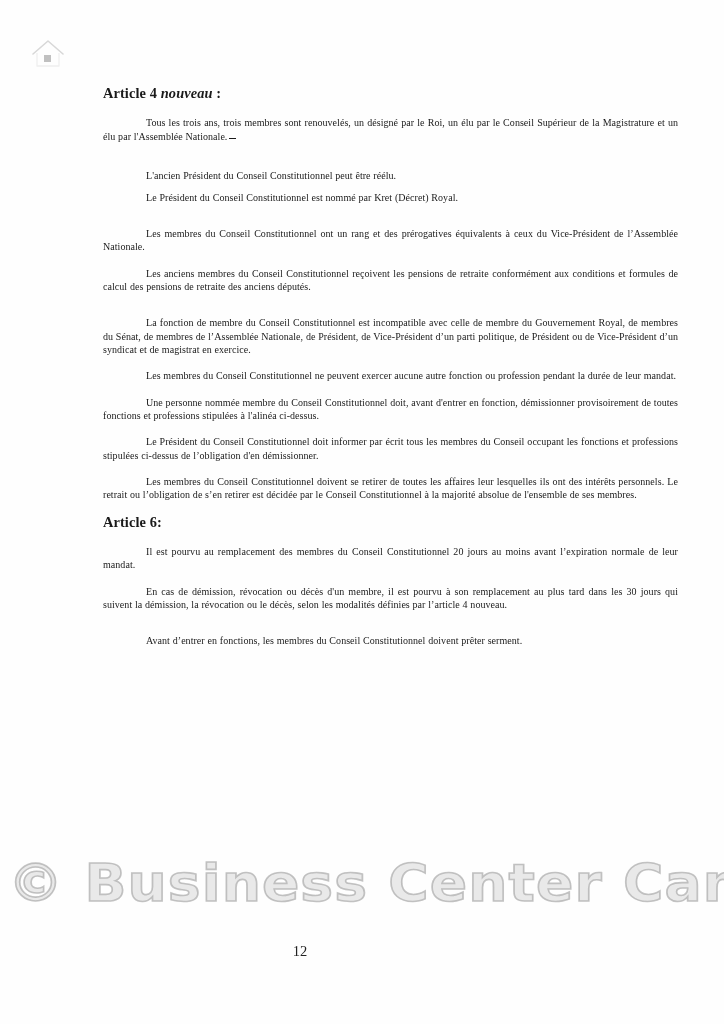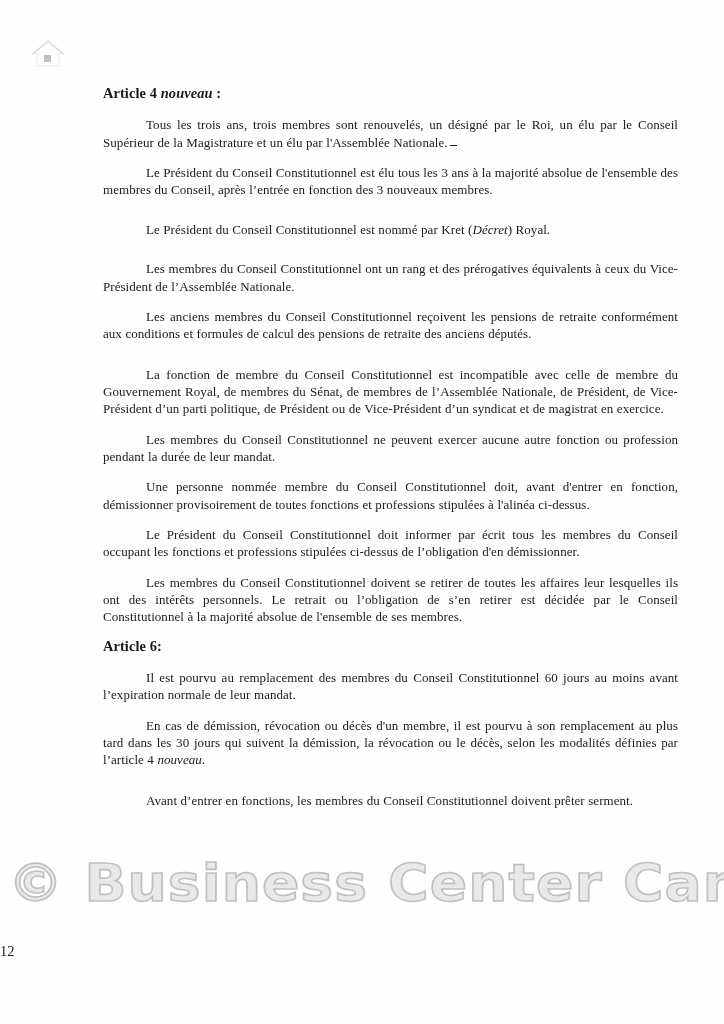--- a/index.html
+++ b/index.html
@@ -42,30 +42,30 @@
     line-height: 1.28;
     margin: 0 0 2px 0;
     letter-spacing: 0.1px;
   }
   .heading .it {
     font-style: italic;
     font-weight: bold;
   }
 
   p.para {
-    font-size: 13px;
+    font-size: 10px;
     line-height: 1.335;
     margin: 0;
     padding: 0;
     text-align: justify;
     text-indent: 43px;
     letter-spacing: 0.05px;
     word-spacing: 0.2px;
   }
-  p.para .it { font-style: italic; }
+  p.para .it { }
 
   .gap-sm { height: 9px; }
   .gap-md { height: 13px; }
   .gap-head { height: 12px; }
   .gap-beforehead { height: 11px; }
 
   .trail-mark {
     display: inline-block;
     width: 7px;
     border-bottom: 1.4px solid #1a1a1a;
@@ -96,20 +96,21 @@
     text-shadow: 0 0 1px rgba(170,170,170,0.25);
     white-space: nowrap;
   }
 
   
   .page-number {
     position: absolute;
     left: 0;
     top: 943px;
     width: 600px;
+    text-align: center;
     font-size: 14.5px;
     font-family: "Liberation Serif", "DejaVu Serif", serif;
     color: #222;
   }
 </style>
 </head>
 <body>
 
 <div class="page">
 
@@ -122,23 +123,23 @@
   </div>
 
   <div class="content">
 
     <div class="heading"><span>Article 4 </span><span class="it">nouveau</span><span> :</span></div>
     <div class="gap-head"></div>
 
     <p class="para"><span>Tous les trois ans, trois membres sont renouvelés, un désigné par le Roi, un élu par le Conseil Supérieur de la Magistrature et un élu par l'Assemblée Nationale.</span><span class="trail-mark"></span></p>
     <div class="gap-md"></div>
 
-    <p class="para">Le Président du Conseil Constitutionnel est élu tous les 3 ans à la majorité absolue de l'ensemble des membres du Conseil, après l’entrée en fonction des 3 nouveaux membres.</p>
     <div class="gap-md"></div>
 
+    <p class="para">L'ancien Président du Conseil Constitutionnel peut être réélu.</p>
     <div class="gap-sm"></div>
 
     <p class="para"><span>Le Président du Conseil Constitutionnel est nommé par Kret (</span><span class="it">Décret</span><span>) Royal.</span></p>
     <div class="gap-sm"></div>
 
     <div class="gap-md"></div>
 
     <p class="para">Les membres du Conseil Constitutionnel ont un rang et des prérogatives équivalents à ceux du Vice-Président de l’Assemblée Nationale.</p>
     <div class="gap-md"></div>
 
@@ -158,21 +159,21 @@
 
     <p class="para">Le Président du Conseil Constitutionnel doit informer par écrit tous les membres du Conseil occupant les fonctions et professions stipulées ci-dessus de l’obligation d'en démissionner.</p>
     <div class="gap-md"></div>
 
     <p class="para">Les membres du Conseil Constitutionnel doivent se retirer de toutes les affaires leur lesquelles ils ont des intérêts personnels. Le retrait ou l’obligation de s’en retirer est décidée par le Conseil Constitutionnel à la majorité absolue de l'ensemble de ses membres.</p>
     <div class="gap-beforehead"></div>
 
     <div class="heading"><span>Article 6:</span></div>
     <div class="gap-head"></div>
 
-    <p class="para">Il est pourvu au remplacement des membres du Conseil Constitutionnel 60 jours au moins avant l’expiration normale de leur mandat.</p>
+    <p class="para">Il est pourvu au remplacement des membres du Conseil Constitutionnel 20 jours au moins avant l’expiration normale de leur mandat.</p>
     <div class="gap-md"></div>
 
     <p class="para"><span>En cas de démission, révocation ou décès d'un membre, il est pourvu à son remplacement au plus tard dans les 30 jours qui suivent la démission, la révocation ou le décès, selon les modalités définies par l’article 4 </span><span class="it">nouveau</span><span>.</span></p>
     <div class="gap-beforehead"></div>
 
     <div class="gap-head"></div>
 
     <p class="para"> Avant d’entrer en fonctions, les membres du Conseil Constitutionnel doivent prêter serment.</p>
 
   </div>

